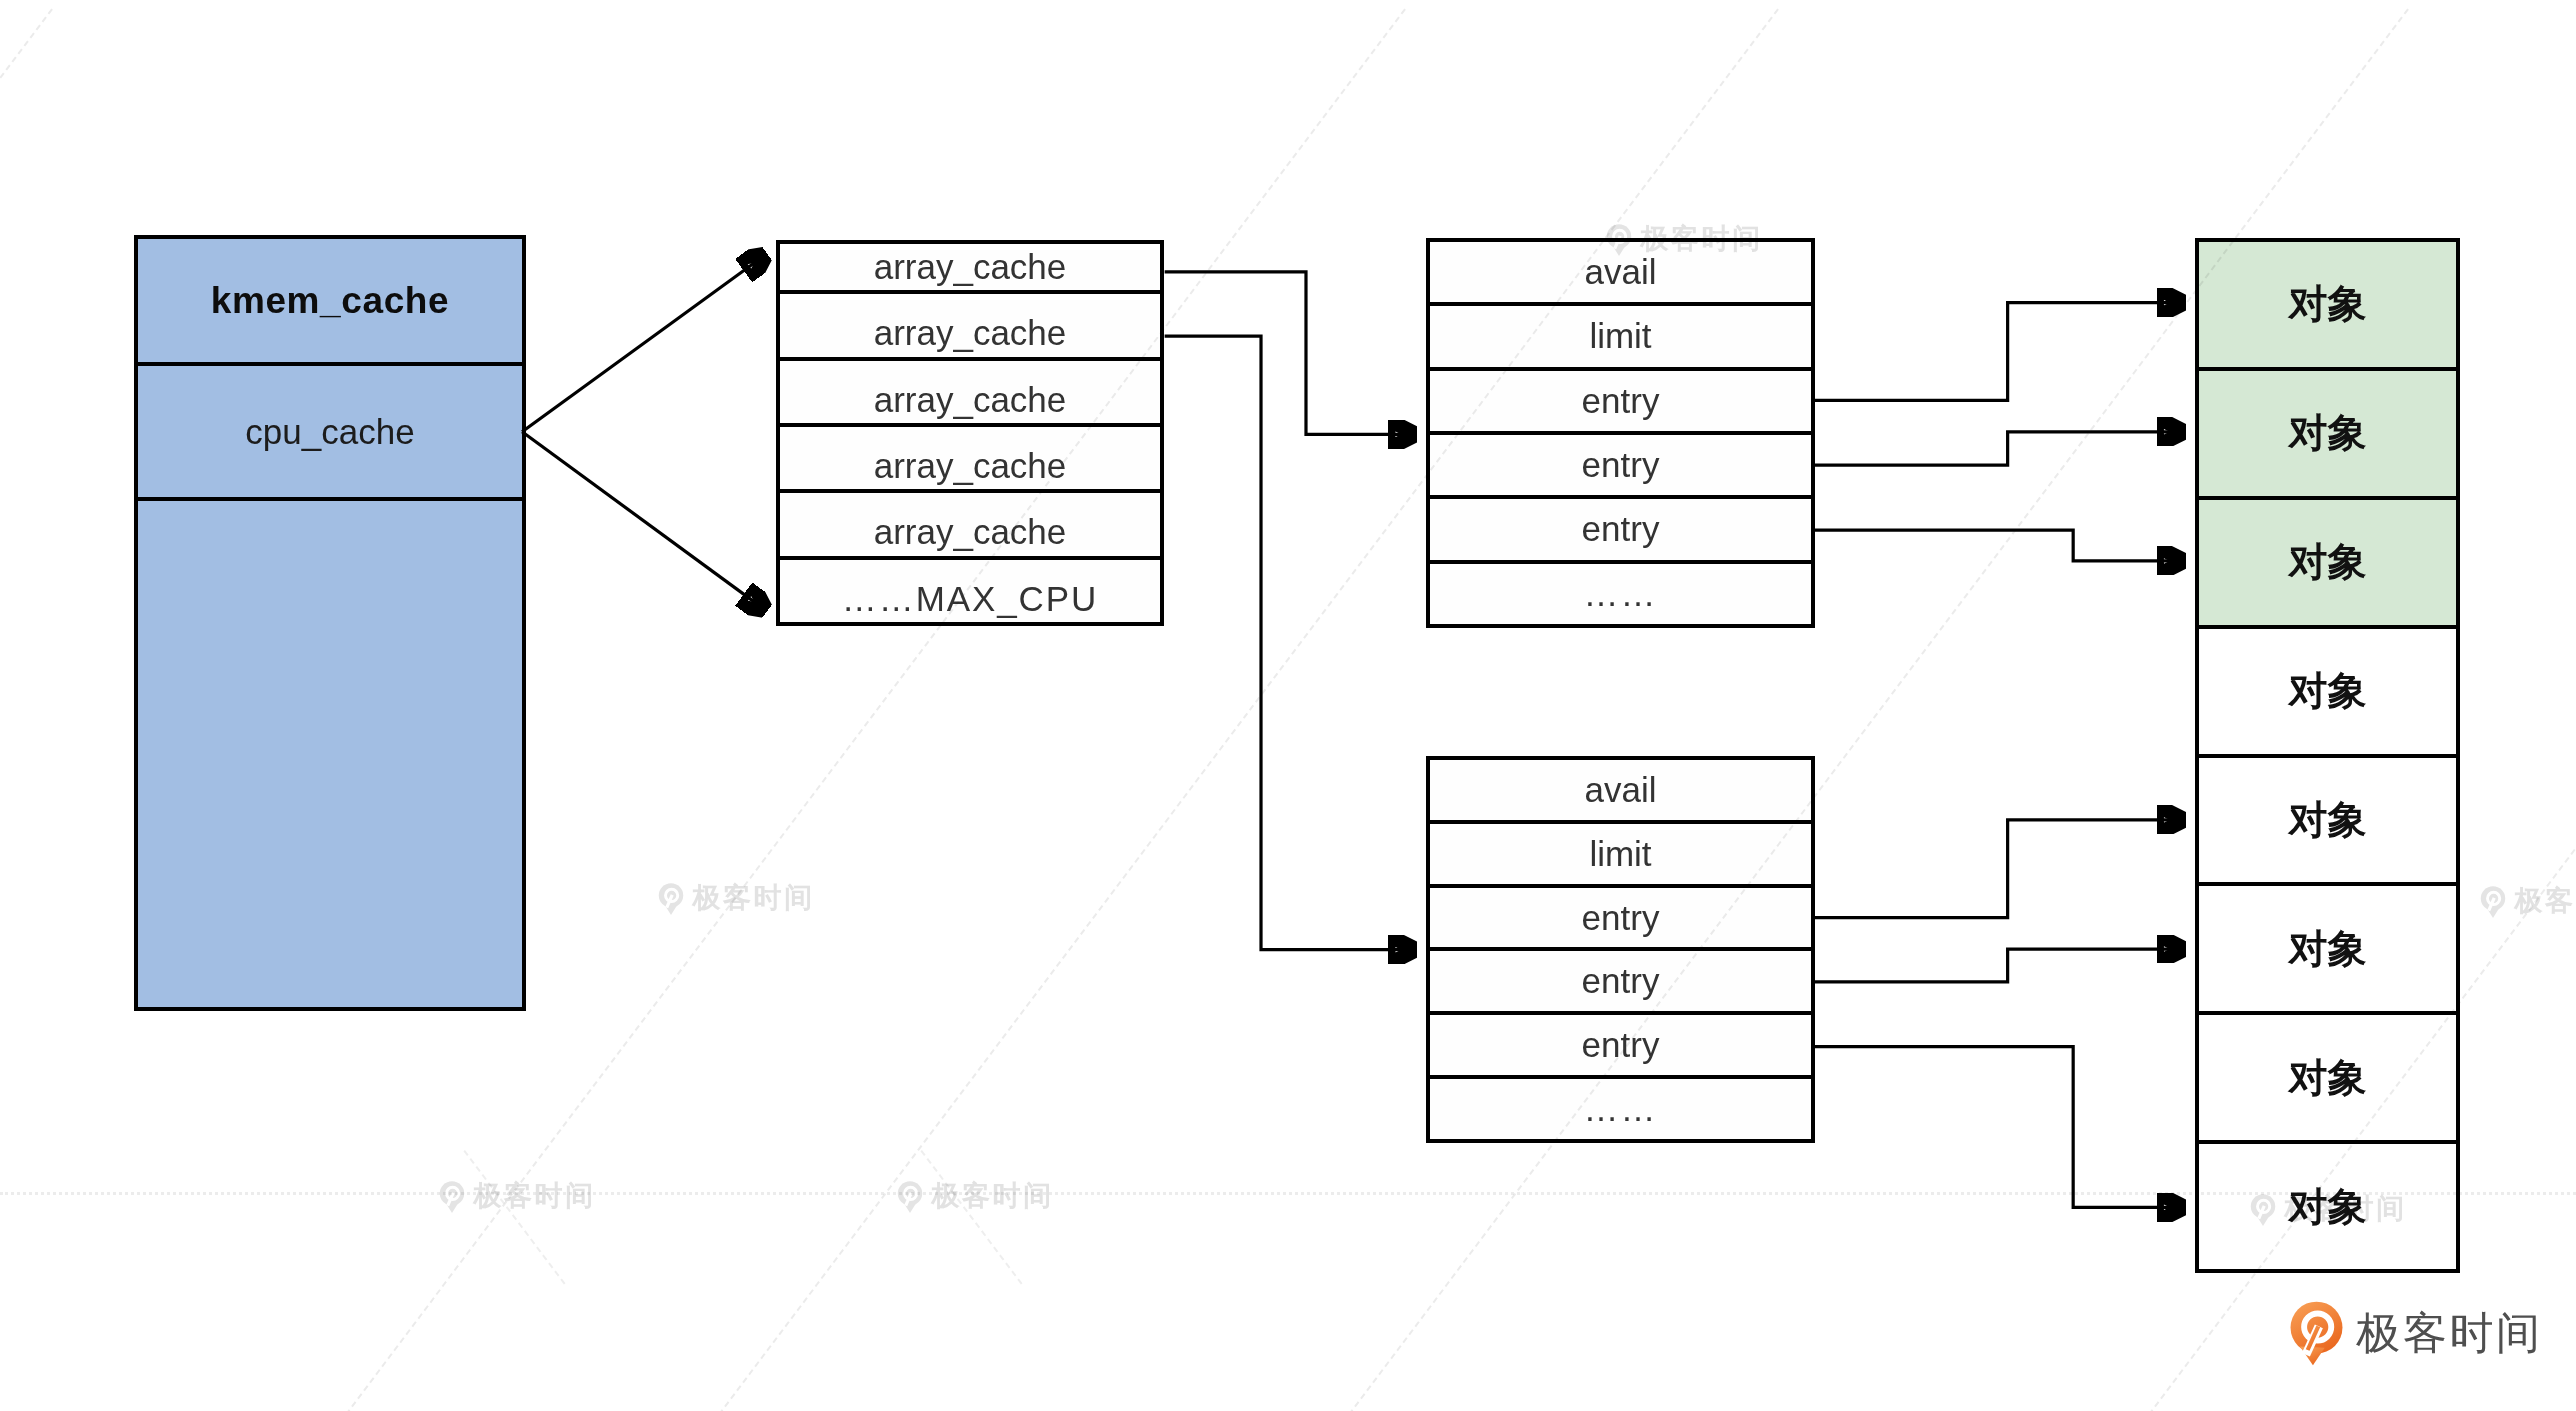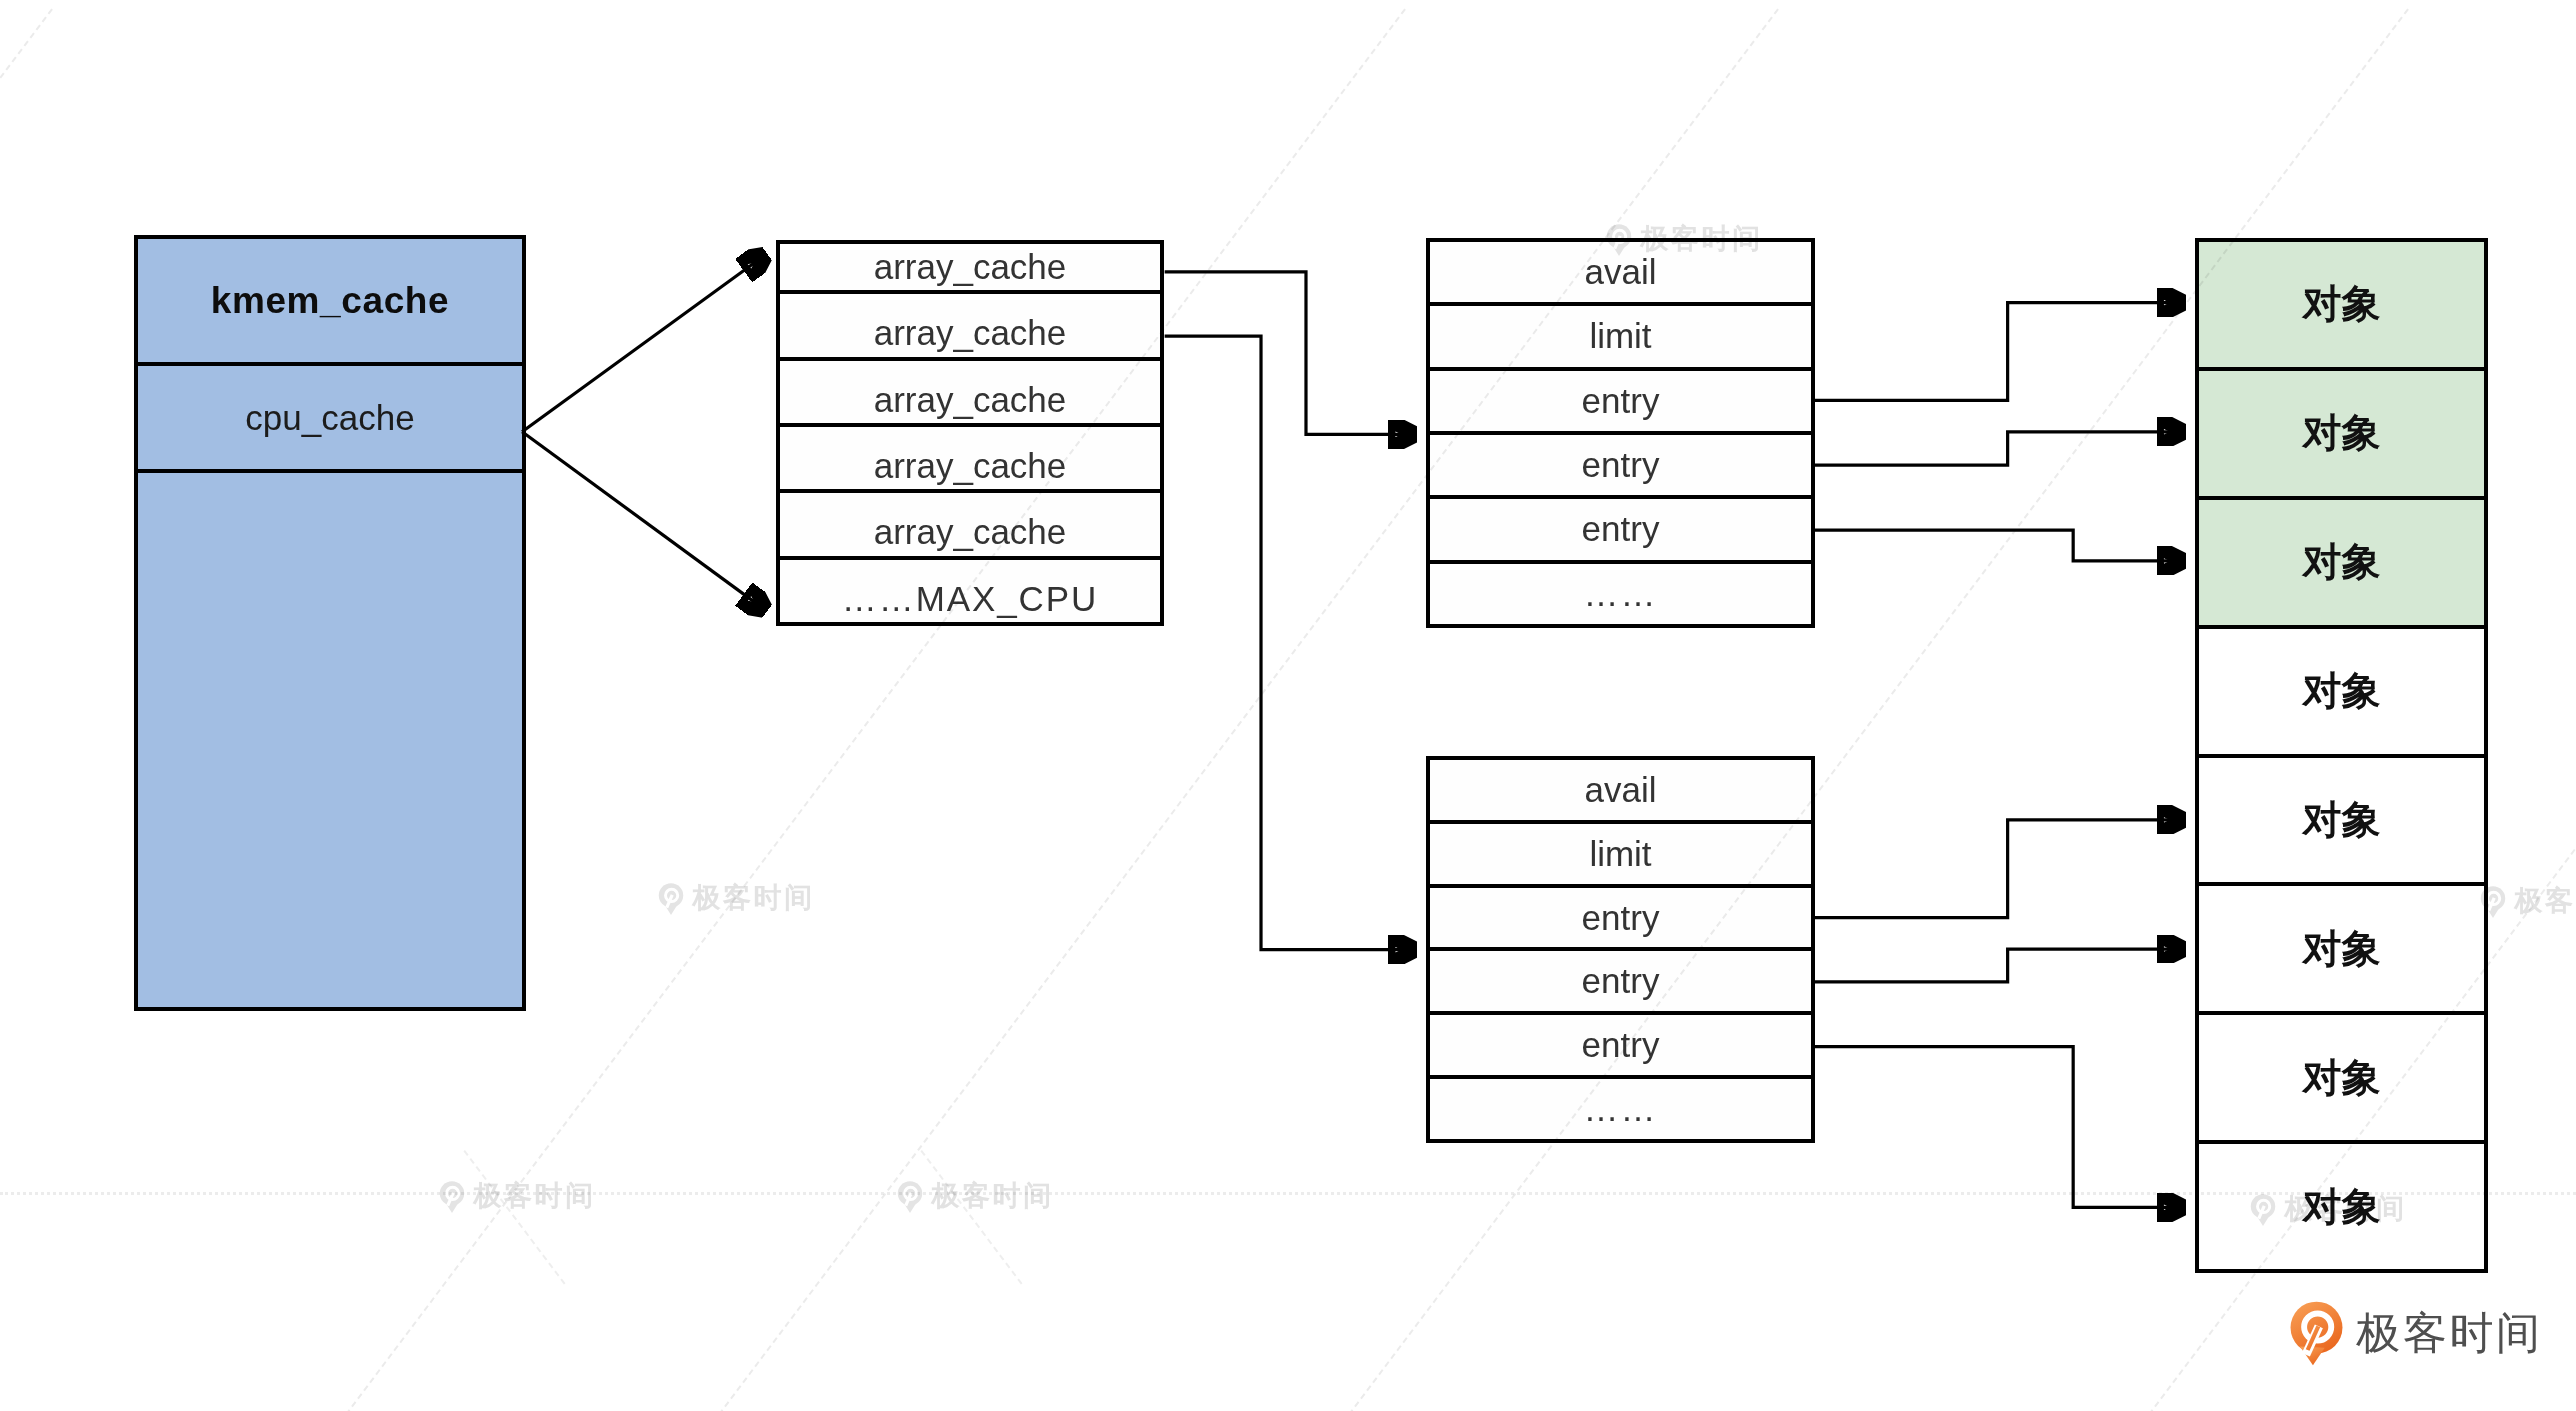--- a/index.html
+++ b/index.html
@@ -9,32 +9,32 @@
   }
 
   
   .box{position:absolute;box-sizing:border-box;border:4.5px solid #000;display:flex;flex-direction:column;z-index:10;}
   .box .cell{flex:1;display:flex;align-items:center;justify-content:center;box-sizing:border-box;}
   .box .cell:not(:last-child){border-bottom:4.5px solid #000;}
 
   #kmem-box{left:134px;top:235px;width:392px;height:776px;background:#a2bee3;}
   #kmem-box .cell{flex:none;}
   #kmem-box .sec1{height:127px;}
-  #kmem-box .sec2{height:107px;}
+  #kmem-box .sec2{height:135px;}
   #kmem-box .sec3{flex:1;}
   .struct-title{font-size:37px;font-weight:bold;color:#0d0d0d;letter-spacing:0.6px;}
   .struct-field{font-size:35px;color:#1c1c1c;}
 
   #array-table{left:776px;top:240px;width:388px;height:386px;background:#fefefe;gap:16px;}
   #detail-top{left:1426px;top:238px;width:389px;height:390px;background:#fefefe;}
   #detail-bottom{left:1426px;top:756px;width:389px;height:387px;background:#fefefe;}
   .row-label{font-size:35px;color:#333;}
   .dots{letter-spacing:1.9px;}
 
-  #object-column{left:2195px;top:238px;width:293px;height:1035px;background:#fff;}
+  #object-column{left:2195px;top:238px;width:265px;height:1035px;background:#fff;}
   #object-column .cell{background:#ffffff;}
   #object-column .cell.green{background:#d5e8d4;}
   .obj-label{font-size:39px;font-weight:600;color:#111;}
 
   
   #connectors{position:absolute;left:0;top:0;z-index:20;pointer-events:none;}
   #connectors path{stroke:#000;stroke-width:5;fill:none;}
 
   
   .diag{position:absolute;width:1800px;height:0;border-top:2.6px dashed #dadada;

